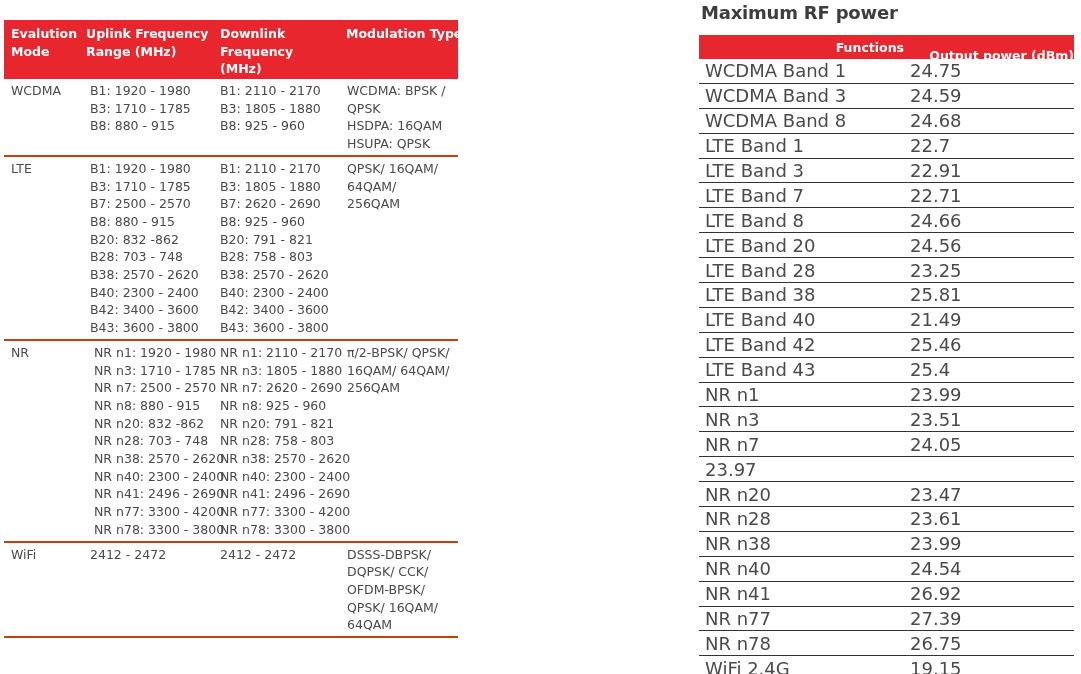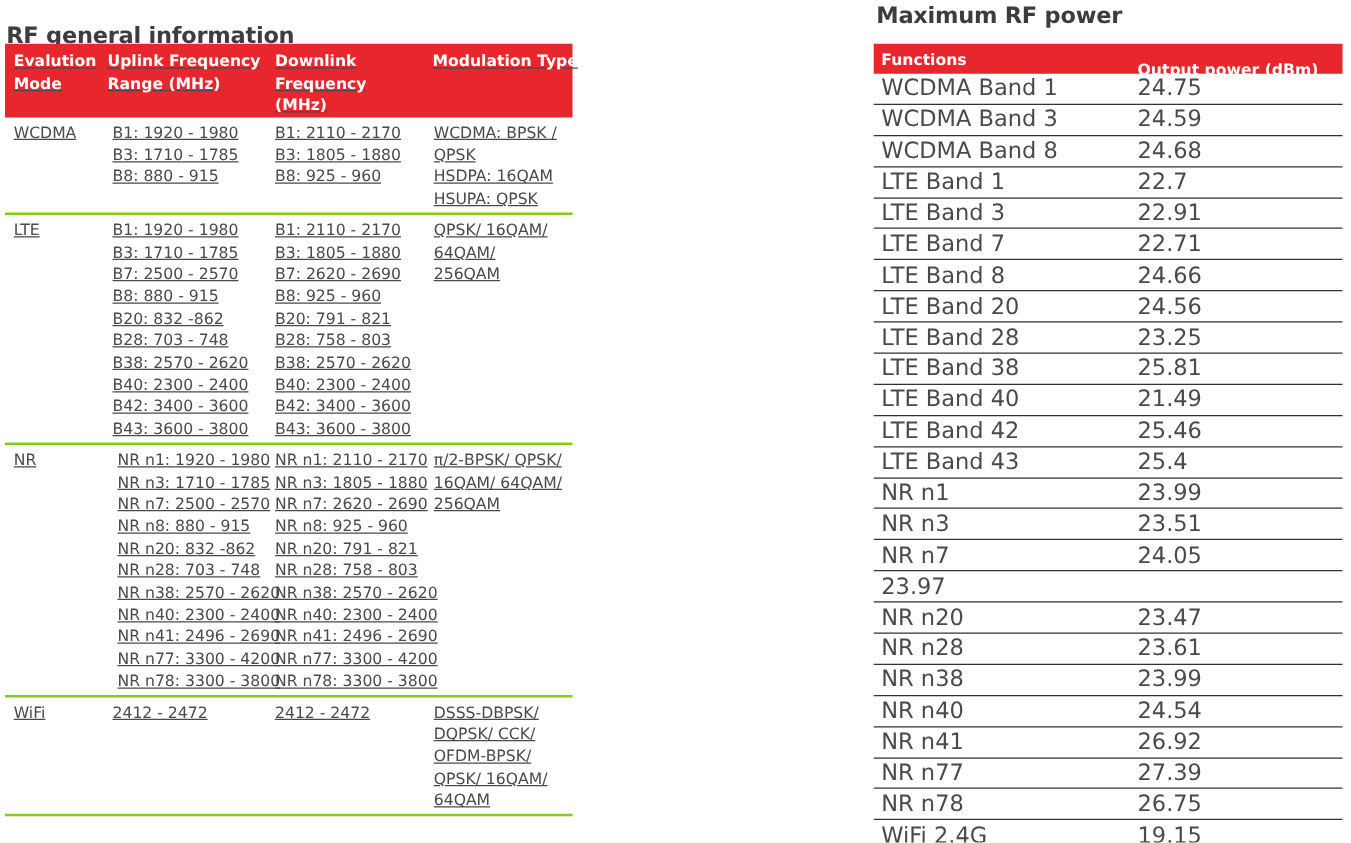--- a/index.html
+++ b/index.html
@@ -9,46 +9,46 @@
     color: #4a4a4a;
   }
   .title {
     position: absolute; font-weight: bold; font-size: 18px; color: #3d3d3d;
     letter-spacing: -0.2px;
   }
   #left-title { left: 5px; top: 18px; }
   #right-title { left: 701px; top: 2px; }
 
   
-  .rf-table { position: absolute; left: 4px; top: 35px; width: 454px; text-decoration: underline; }
+  .rf-table { position: absolute; left: 4px; top: 20px; width: 454px; }
   .rf-head {
     background: #e8262d; color: #fff; font-weight: bold; font-size: 12.5px;
     display: flex; height: 59px; padding-top: 5px; box-sizing: border-box; line-height: 17.5px;
   }
-  .rf-row { display: flex; border-bottom: 2px solid #84cc16; font-size: 12.5px; line-height: 17.7px; justify-content: center; }
+  .rf-row { display: flex; border-bottom: 2px solid #c2410c; font-size: 12.5px; line-height: 17.7px; justify-content: center; }
   .c1 { width: 82px; padding-left: 7px; box-sizing: border-box; }
   .c2 { width: 134px; padding-left: 3px; box-sizing: border-box; }
   .c3 { width: 126px; box-sizing: border-box; }
   .c4 { width: 112px; box-sizing: border-box; padding-left: 1px; }
   .rf-head .c2 { padding-left: 0; }
   .rf-head .c3 { padding-left: 0; }
   .rf-head .c4 { padding-left: 0; text-align: center; }
   .rf-row .c2 { padding-left: 4px; }
   .rf-row .c3 { padding-left: 0; }
   .rf-row .c4 { padding-left: 1px; }
   .rf-row > div { padding-top: 3px; padding-bottom: 2px; }
   .line { display: block; white-space: nowrap; }
   .nr .c2 { padding-left: 8px; }
   .nr .c3 { padding-left: 0px; }
 
   
   .pw-table { position: absolute; left: 699px; top: 35px; width: 375px; }
   .pw-head {
     background: #e8262d; color: #fff; font-weight: bold; font-size: 12.5px;
-    display: flex; height: 24px; align-items: center;
+    display: flex; height: 24px; align-items: center; text-align: right;
   }
   .pw-row {
     display: flex; height: 23.9px; align-items: center; font-size: 18px;
     border-bottom: 1.5px solid #333;
   }
   .pc1 { width: 205px; padding-left: 6px; box-sizing: border-box; }
   .pc2 { width: 170px; padding-left: 6px; box-sizing: border-box; }
   .pw-head .pc2 { padding-left: 6px; margin-top: 16px; }
 </style>
 </head>

